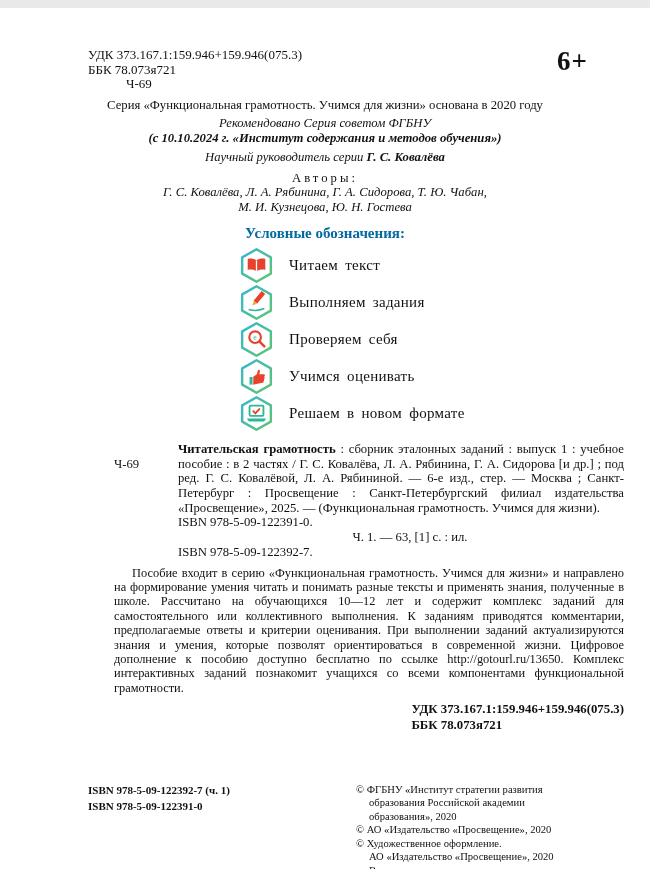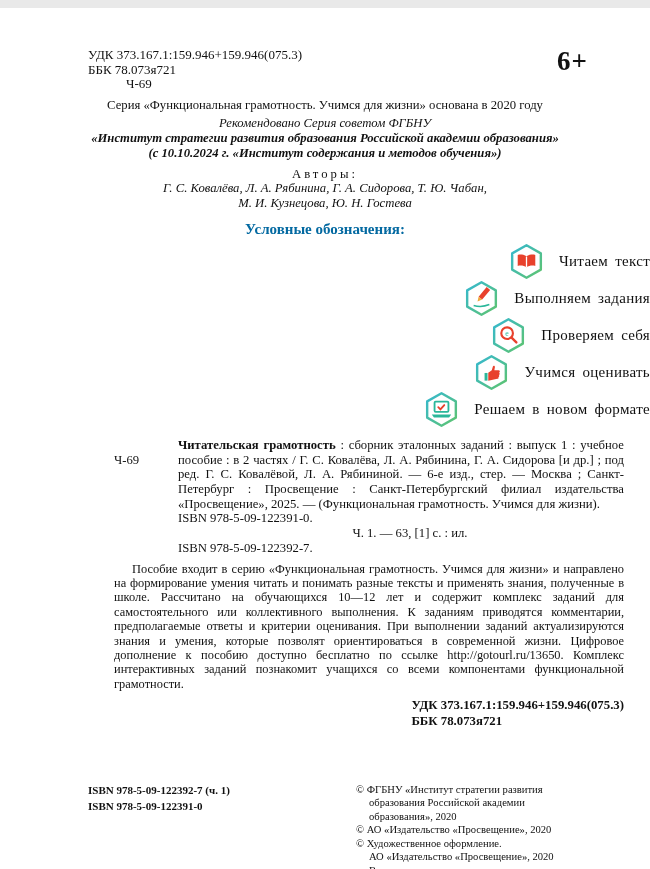--- a/index.html
+++ b/index.html
@@ -18,21 +18,21 @@
   .series{text-align:center;font-size:12.7px;line-height:1.16;margin-top:6px;}
   .italic{font-style:italic;}
   .bold-italic{font-style:italic;font-weight:bold;}
   .rec{margin-top:4px;}
   .head-line{margin-top:4px;}
   .authors-label{margin-top:6px;letter-spacing:3px;}
   .authors{font-style:italic;}
   
   .legend{margin-top:10px;}
   .legend-title{text-align:center;font-weight:bold;font-size:15px;margin-bottom:5px;}
-  .legend-row{display:flex;align-items:center;height:37px;margin-left:238px;justify-content:flex-end;}
+  .legend-row{display:flex;align-items:center;height:37px;margin-left:238px;}
   .legend-icon{width:37px;height:37px;flex:0 0 37px;}
   .legend-label{margin-left:14px;font-size:15px;letter-spacing:.3px;word-spacing:3px;}
   
   .biblio{display:flex;margin:10px 26px 0 114px;font-size:12.7px;line-height:1.16;}
   .biblio-code{width:64px;flex:0 0 64px;padding-top:15px;}
   .biblio-text{flex:1;text-align:justify;}
   .biblio-b{font-weight:bold;}
   .isbn-line{text-align:left;}
   .part-line{text-align:center;text-indent:18px;}
   
@@ -60,22 +60,22 @@
       <div>УДК 373.167.1:159.946+159.946(075.3)</div>
       <div>ББК 78.073я721</div>
       <div class="code-line">Ч-69</div>
     </div>
     <div class="age">6+</div>
   </div>
 
   <div class="series">
     <div>Серия «Функциональная грамотность. Учимся для жизни» основана в 2020 году</div>
     <div class="italic rec">Рекомендовано Серия советом ФГБНУ</div>
-    <div class="bold-italic">«Институт стратегии развития образования Российской академии образования»</div>
     <div class="bold-italic">(с 10.10.2024 г. «Институт содержания и методов обучения»)</div>
+    <div class="head-line"><span class="italic">Научный руководитель серии </span><span class="bold-italic">Г. С. Ковалёва</span></div>
     <div class="authors-label">Авторы:</div>
     <div class="authors">Г. С. Ковалёва, Л. А. Рябинина, Г. А. Сидорова, Т. Ю. Чабан,</div>
     <div class="authors">М. И. Кузнецова, Ю. Н. Гостева</div>
   </div>
 
   <div class="legend">
     <div class="legend-title" style="color:#0369a1;">Условные обозначения:</div>
 
     <div class="legend-row">
       <svg class="legend-icon" viewBox="0 0 40 40">

